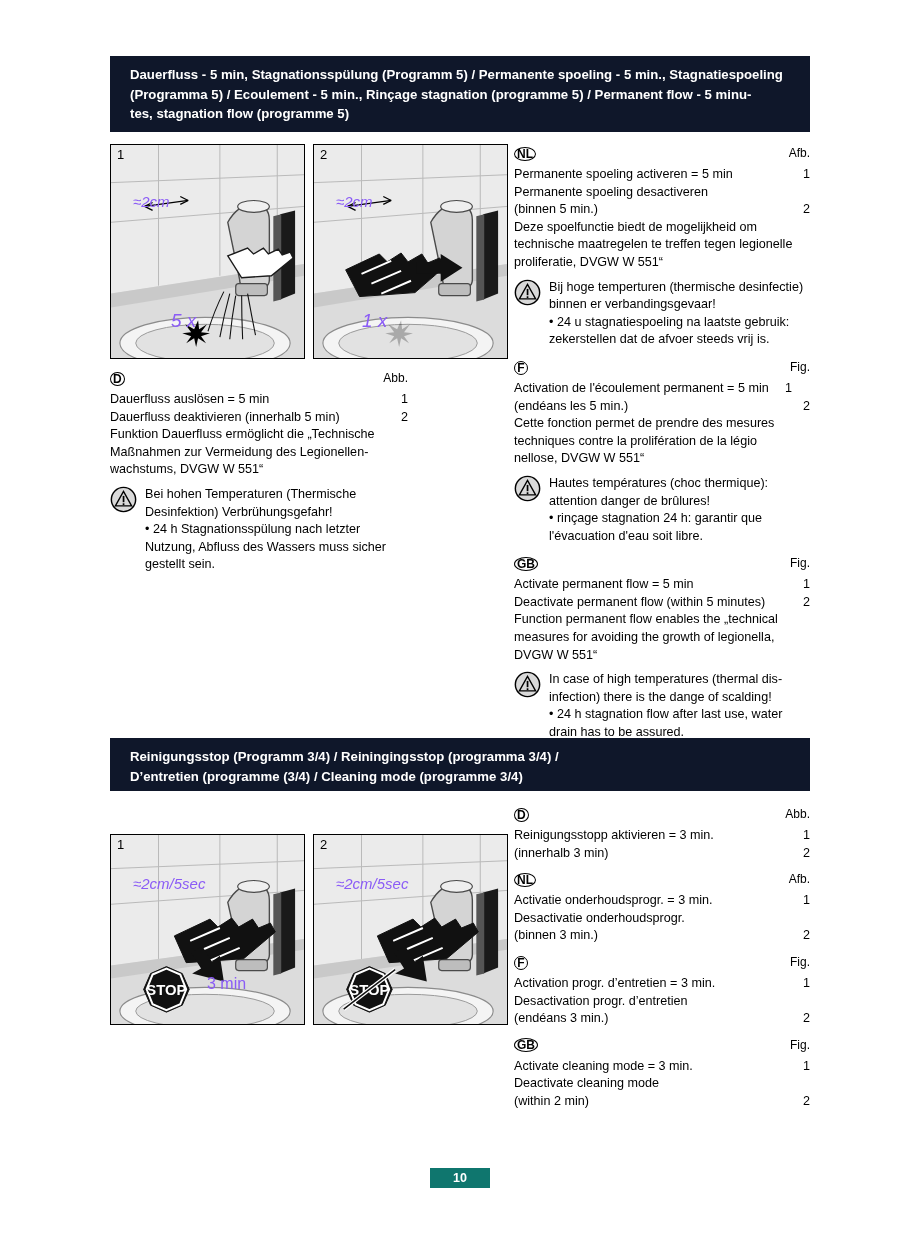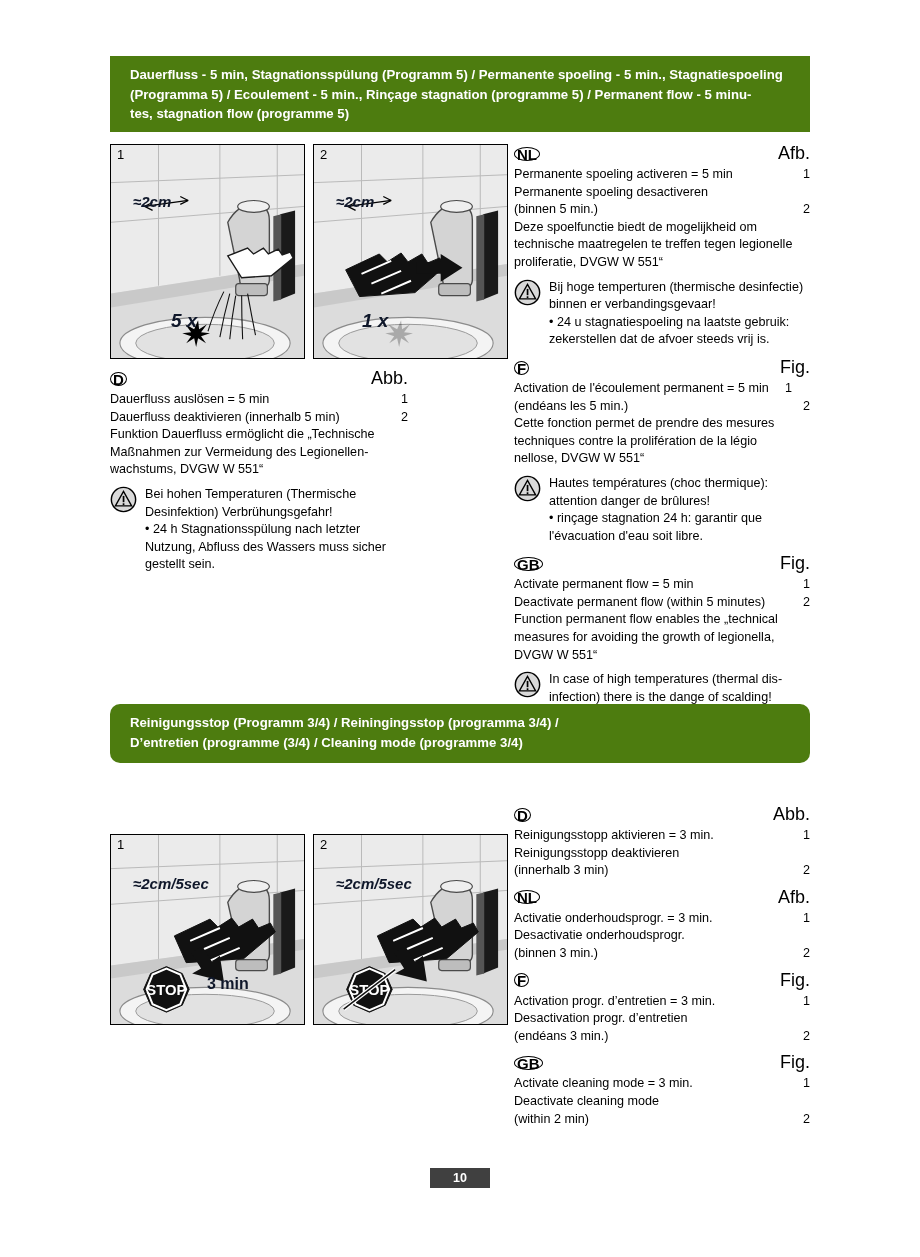--- a/index.html
+++ b/index.html
@@ -18,32 +18,32 @@
   .page {
     position: absolute;
     left: 0; top: 0;
     width: 920px;
     height: 1257px;
   }
 
   
   .section-header {
     position: absolute;
-    background: #4d7c0f;
+    background: #0f172a;
     color: #ffffff;
     font-weight: bold;
     font-size: 13.2px;
     line-height: 19.5px;
     padding: 9px 16px 10px 20px;
     box-sizing: border-box;
   }
   .section-header .hl { display: block; white-space: pre; }
 
   #header-1 { left: 110px; top: 56px; width: 700px; height: 76px; }
-  #header-2 { left: 110px; top: 704px; width: 700px; height: 59px; border-radius: 10px; }
+  #header-2 { left: 110px; top: 738px; width: 700px; height: 53px; }
 
   
   .fig-frame {
     position: absolute;
     border: 1px solid #000;
     background: #f2f2f2;
     box-sizing: border-box;
     overflow: hidden;
   }
   .fig-num {
@@ -65,36 +65,36 @@
   .lang-block { position: relative; margin-bottom: 2px; }
 
   .lang-row {
     position: relative;
     height: 21px;
   }
   .lang-badge {
     display: inline-block;
     border: 1.4px solid #000;
     border-radius: 50%;
-    font-size: 15px;
+    font-size: 12px;
     font-weight: bold;
     font-family: "Liberation Sans", sans-serif;
     line-height: 13px;
     height: 14px;
     min-width: 14px;
     padding: 0 2px;
     text-align: center;
     box-sizing: border-box;
     vertical-align: middle;
   }
   .fig-word {
     position: absolute;
     right: 0;
     top: 0;
-    font-size: 18px;
+    font-size: 12px;
     font-weight: normal;
   }
   .line {
     position: relative;
     white-space: pre;
   }
   .line .num {
     position: absolute;
     right: 0;
     top: 0;
@@ -119,37 +119,37 @@
   .warn .line { white-space: normal; }
   .bullet-line { white-space: normal; }
 
   
   #page-number {
     position: absolute;
     left: 430px;
     top: 1168px;
     width: 60px;
     height: 20px;
-    background: #404040;
+    background: #0f766e;
     color: #fff;
     font-size: 12.5px;
     font-weight: bold;
     text-align: center;
     line-height: 20px;
   }
 
   
   .ill { position: absolute; left: 0; top: 0; width: 100%; height: 100%; }
   .ill-label {
     position: absolute;
     font-family: "Liberation Sans", sans-serif;
-    font-weight: bold;
+    font-weight: normal;
     font-style: italic;
     font-size: 15px;
-    color: #0f172a;
+    color: #8b5cf6;
     white-space: pre;
   }
   .ill-label.big { font-size: 19px; margin-left: 28px; }
 </style>
 </head>
 <body>
 
 <div class="page">
 
   <div class="section-header" id="header-1">
@@ -445,21 +445,20 @@
   </div>
 
   <div class="txtcol" style="left:514px; top:806px; width:296px;">
 
     <div class="lang-block">
       <div class="lang-row">
         <span class="lang-badge">D</span>
         <span class="fig-word">Abb.</span>
       </div>
       <div class="line"><span>Reinigungsstopp aktivieren = 3 min.</span><span class="num">1</span></div>
-      <div class="line"><span>Reinigungsstopp deaktivieren</span></div>
       <div class="line"><span>(innerhalb 3 min)</span><span class="num">2</span></div>
     </div>
 
     <div class="lang-block" style="margin-top:9px;">
       <div class="lang-row">
         <span class="lang-badge">NL</span>
         <span class="fig-word">Afb.</span>
       </div>
       <div class="line"><span>Activatie onderhoudsprogr. = 3 min.</span><span class="num">1</span></div>
       <div class="line"><span>Desactivatie onderhoudsprogr.</span></div>

